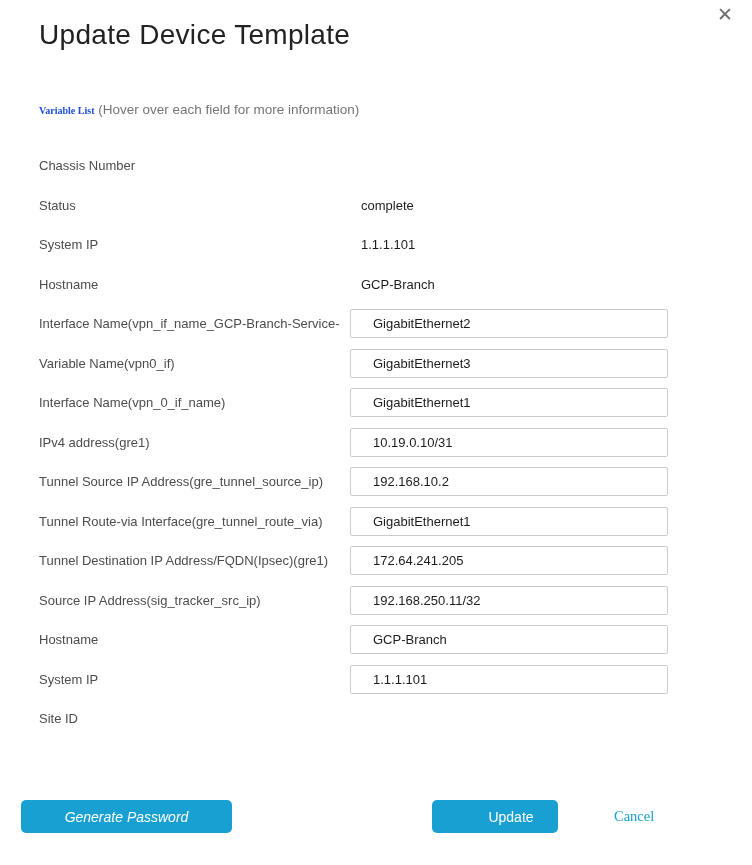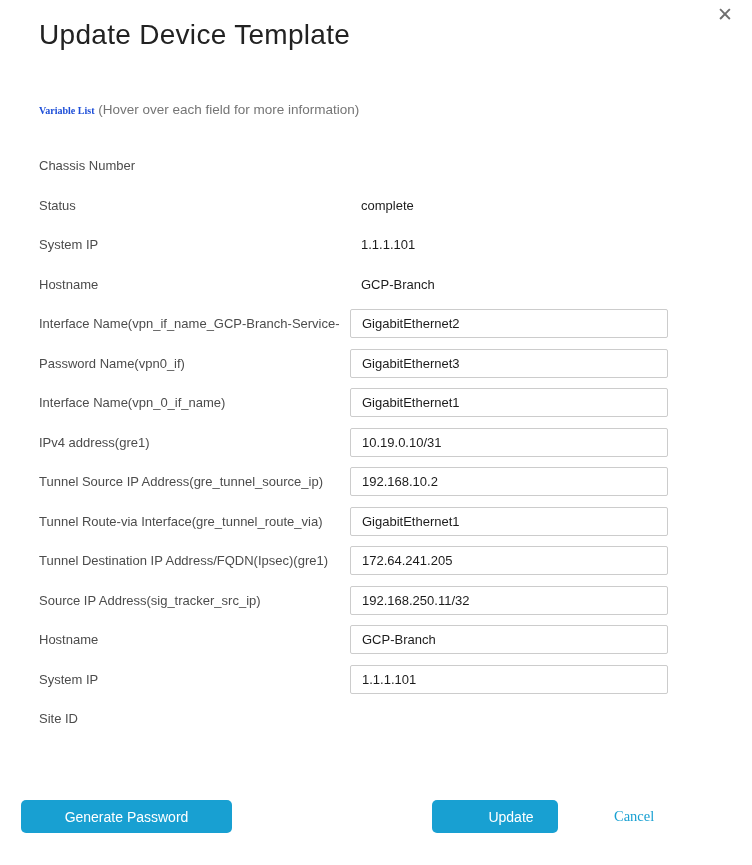--- a/index.html
+++ b/index.html
@@ -72,21 +72,21 @@
     padding-left: 11px;
     font-size: 13px;
     color: #1c1c1c;
   }
   .row-input {
     width: 318px;
     height: 29px;
     border: 1px solid #cccccc;
     border-radius: 2px;
     background: #ffffff;
-    padding: 0 11px;
+    padding: 0 22px;
     font-family: "Liberation Sans", "DejaVu Sans", sans-serif;
     font-size: 13px;
     color: #1c1c1c;
     outline: none;
   }
   .footer {
     position: absolute;
     left: 0; top: 800px;
     width: 752px; height: 33px;
   }
@@ -94,21 +94,21 @@
     position: absolute;
     height: 33px;
     border: none;
     border-radius: 5px;
     background: #18a0d2;
     color: #ffffff;
     font-family: "Liberation Sans", "DejaVu Sans", sans-serif;
     font-size: 14px;
     cursor: pointer;
   }
-  .btn-generate { left: 21px; width: 211px; }
+  .btn-generate { left: 21px; width: 211px; font-style: italic; }
   .btn-update  { left: 432px; width: 126px; padding-left: 32px; }
   .link-cancel {
     position: absolute;
     left: 614px; top: 0;
     height: 33px;
     line-height: 33px;
     color: #18a0d2;
     font-size: 14.5px;
     cursor: pointer;
     background: none;
@@ -149,21 +149,21 @@
       <div class="row-label">Hostname</div>
       <div class="row-value-text">GCP-Branch</div>
     </div>
 
     <div class="row">
       <div class="row-label">Interface Name(vpn_if_name_GCP-Branch-Service-</div>
       <input class="row-input" type="text" value="GigabitEthernet2" style="">
     </div>
 
     <div class="row">
-      <div class="row-label">Password Name(vpn0_if)</div>
+      <div class="row-label">Variable Name(vpn0_if)</div>
       <input class="row-input" type="text" value="GigabitEthernet3" style="">
     </div>
 
     <div class="row">
       <div class="row-label">Interface Name(vpn_0_if_name)</div>
       <input class="row-input" type="text" value="GigabitEthernet1" style="">
     </div>
 
     <div class="row">
       <div class="row-label">IPv4 address(gre1)</div>

